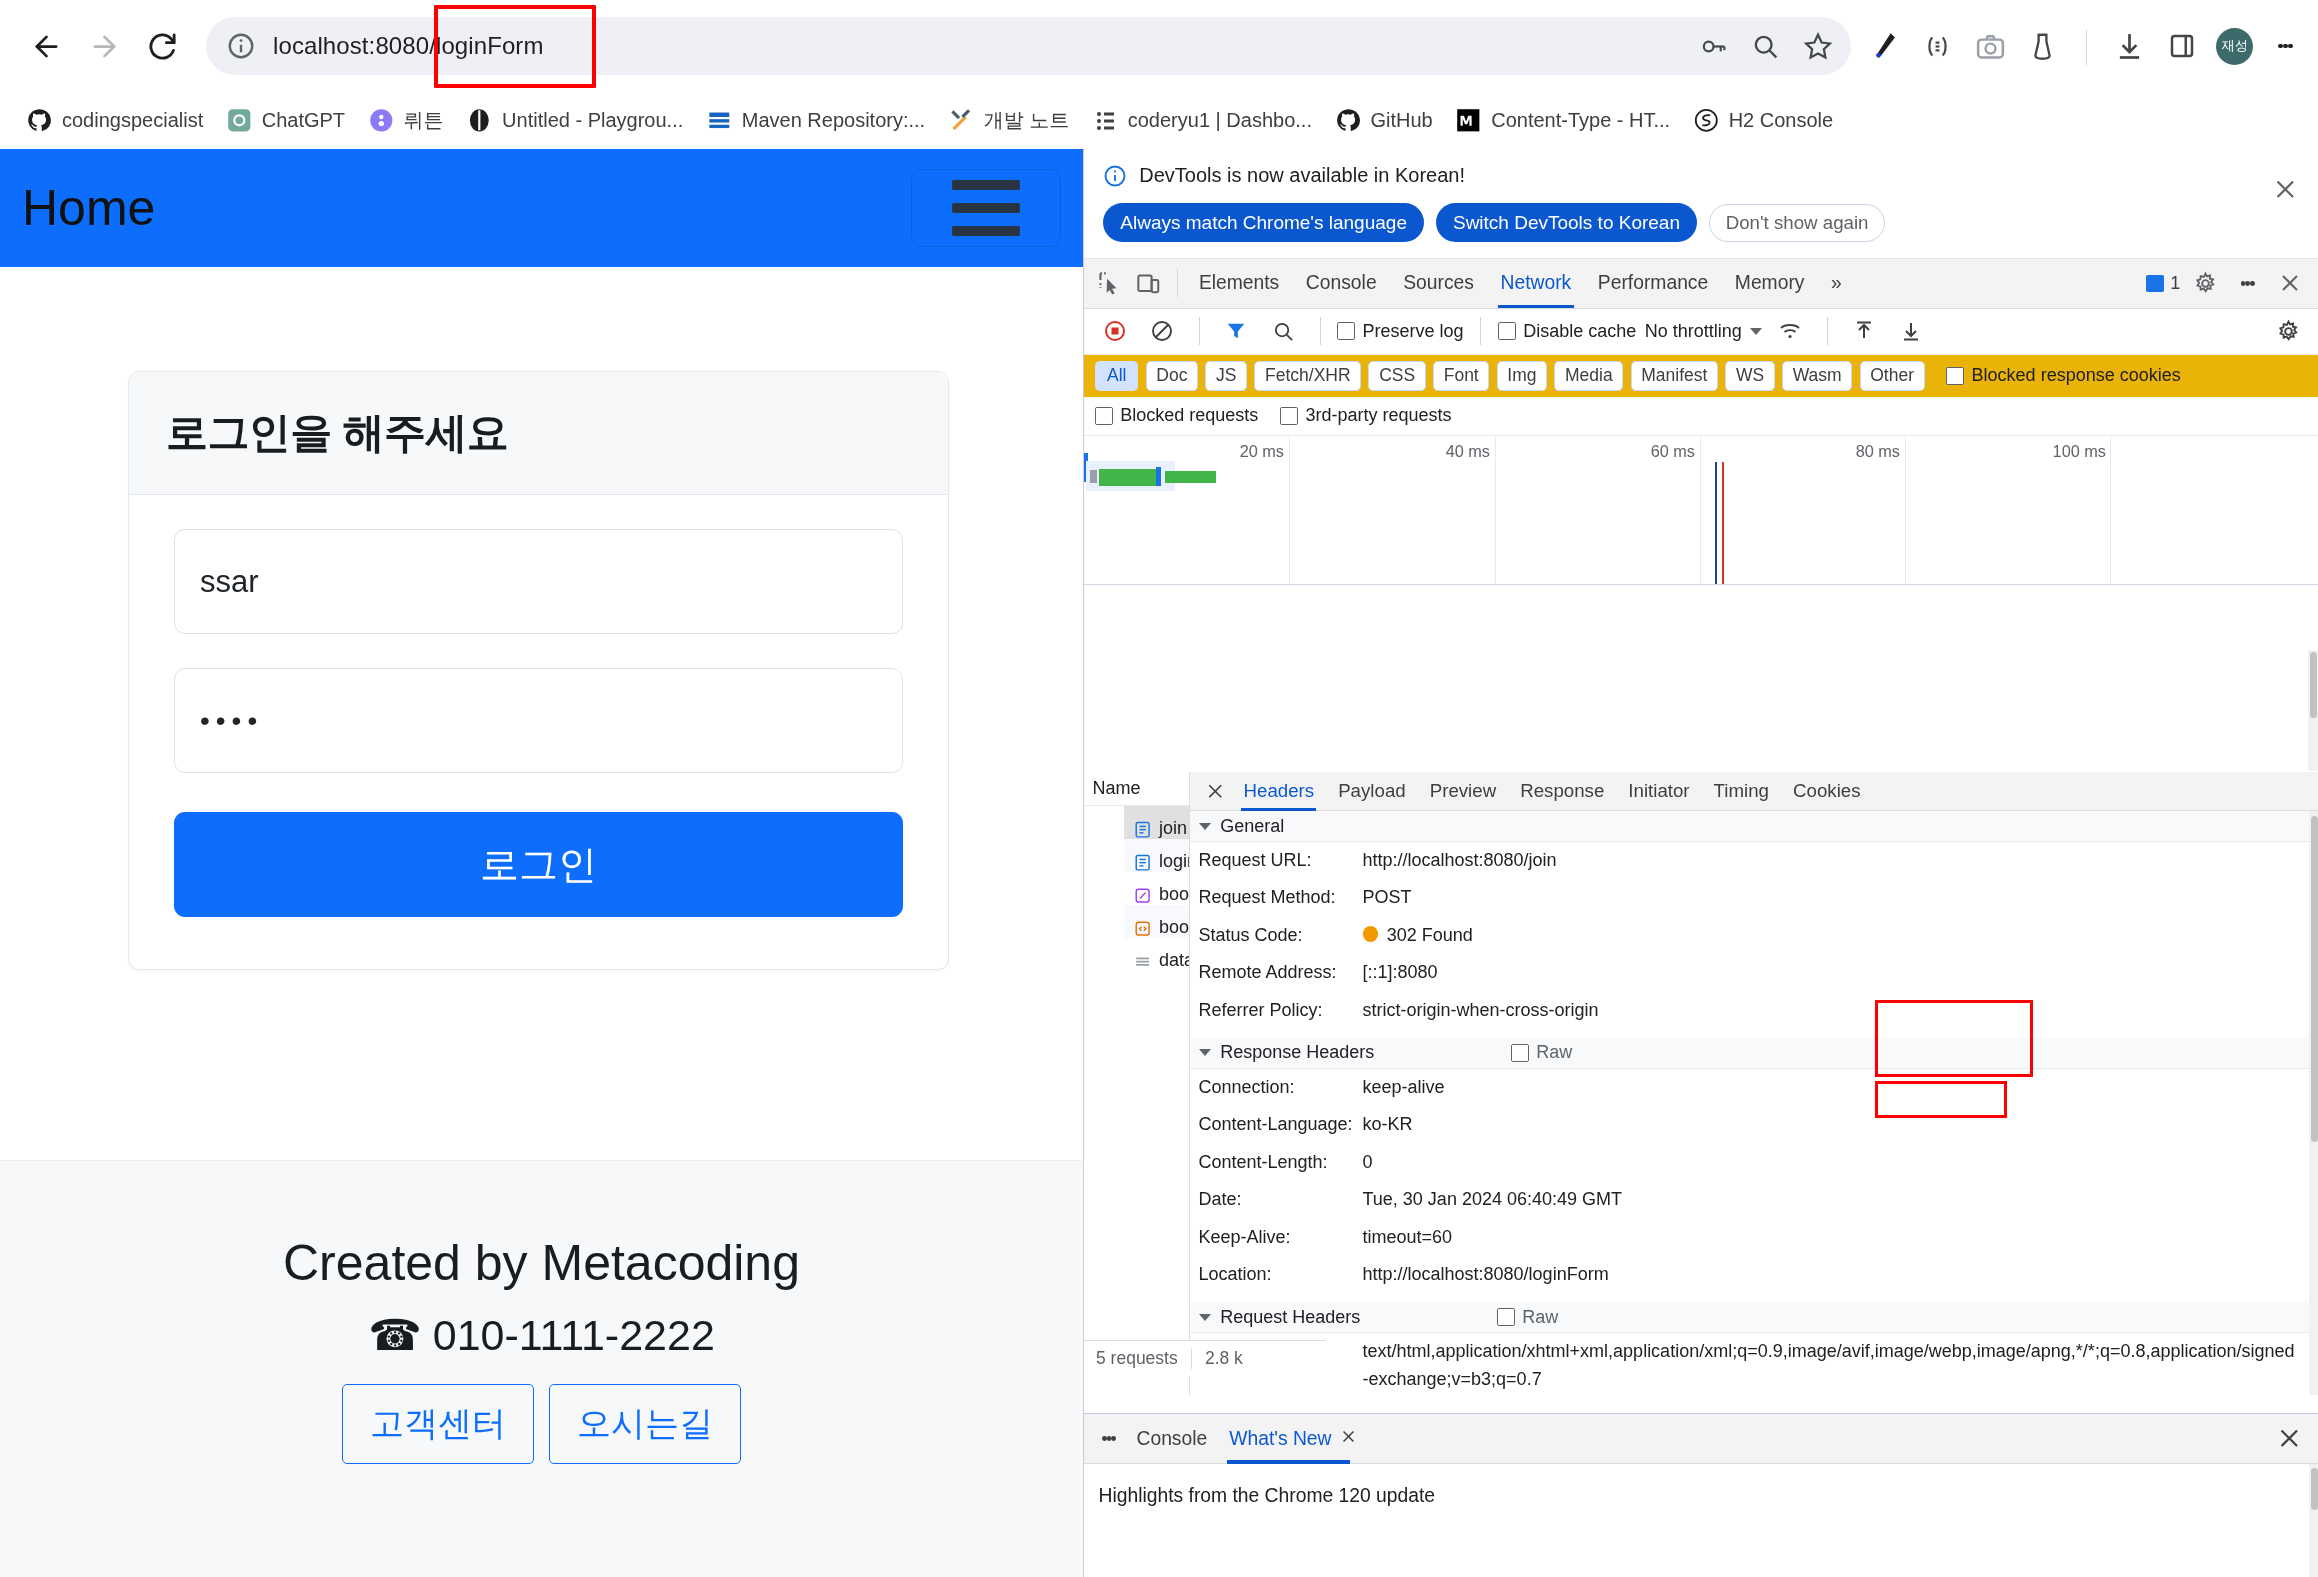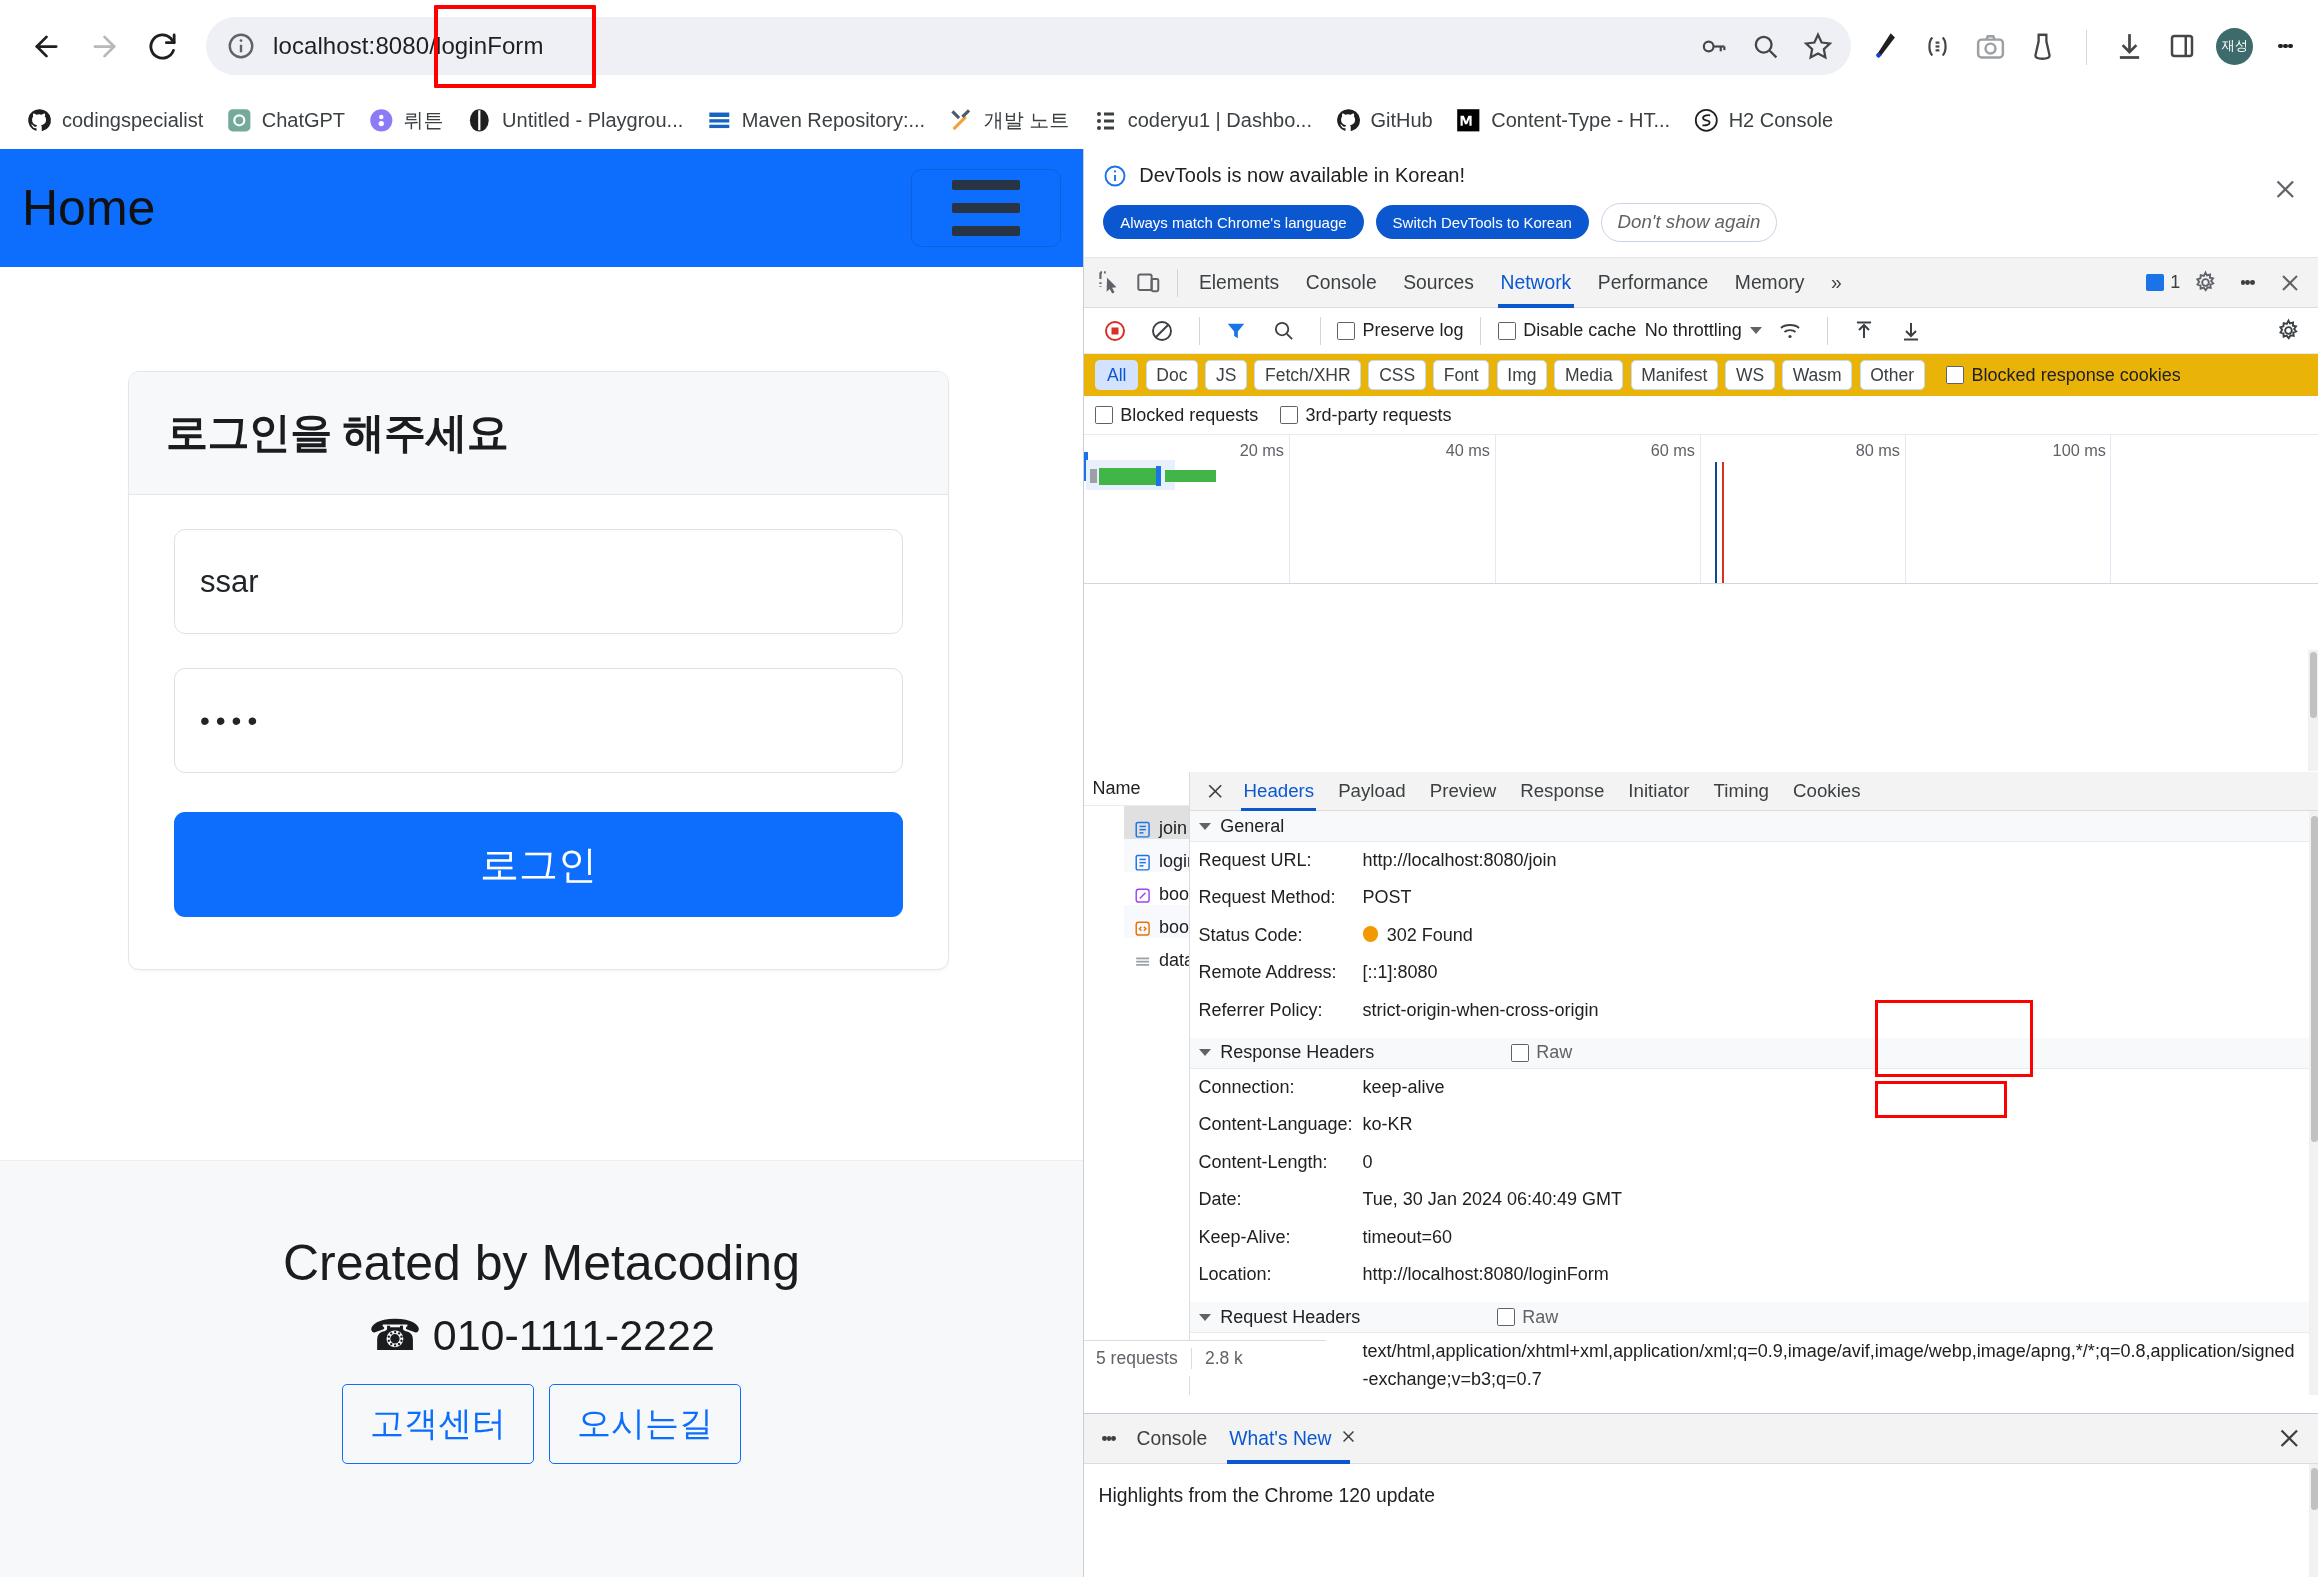--- a/index.html
+++ b/index.html
@@ -138,28 +138,27 @@
   .dt-banner {
     position: relative; width: 100%; padding: 14.5px 19.3px 15.7px 19.3px;
     background: #ffffff; border-bottom: 0.6px solid #e3e5e8;
   }
   .dt-banner .bline { display: flex; align-items: center; gap: 12px; }
   .dt-banner .ic-info { width: 24px; height: 24px; flex:0 0 auto; }
   .dt-banner .btxt { font-size: 20px; color: #202124; }
   .dt-banner .bbtns { display: flex; align-items: center; gap: 12px; margin-top: 15.7px; }
   .dt-btn-primary {
     background: #0b57d0; color: #ffffff; border-radius: 60px;
-    padding: 8.5px 17px; font-size: 15px; border: none; white-space: nowrap;
+    padding: 8.5px 17px; font-size: 19px; border: none; white-space: nowrap;
     font-family: "Liberation Sans", sans-serif;
   }
   .dt-btn-outline {
     background: #ffffff; color: #5f6368; border: 1.2px solid #c9d3e6; border-radius: 60px;
     padding: 7.2px 15.7px; font-size: 18.7px; white-space: nowrap;
     font-family: "Liberation Sans", sans-serif;
-    font-style: italic;
   }
   .banner-close { position: absolute; right: 20.5px; top: 26.6px; width: 26.6px; height: 26.6px; color:#5f6368;}
 
   .dt-tabbar {
     display: flex; align-items: center; height: 50px;
     background: #f3f3f3; border-bottom: 0.6px solid #dadce0; padding-left: 6px;
     position: relative;
   }
   .dt-tool-ic { width: 39px; height: 39px; display:flex; align-items:center; justify-content:center; color:#5f6368; flex:0 0 auto;}
   .dt-vsep { width: 0.6px; height: 28px; background: #d4d4d4; margin: 0 8.5px; flex:0 0 auto;}

